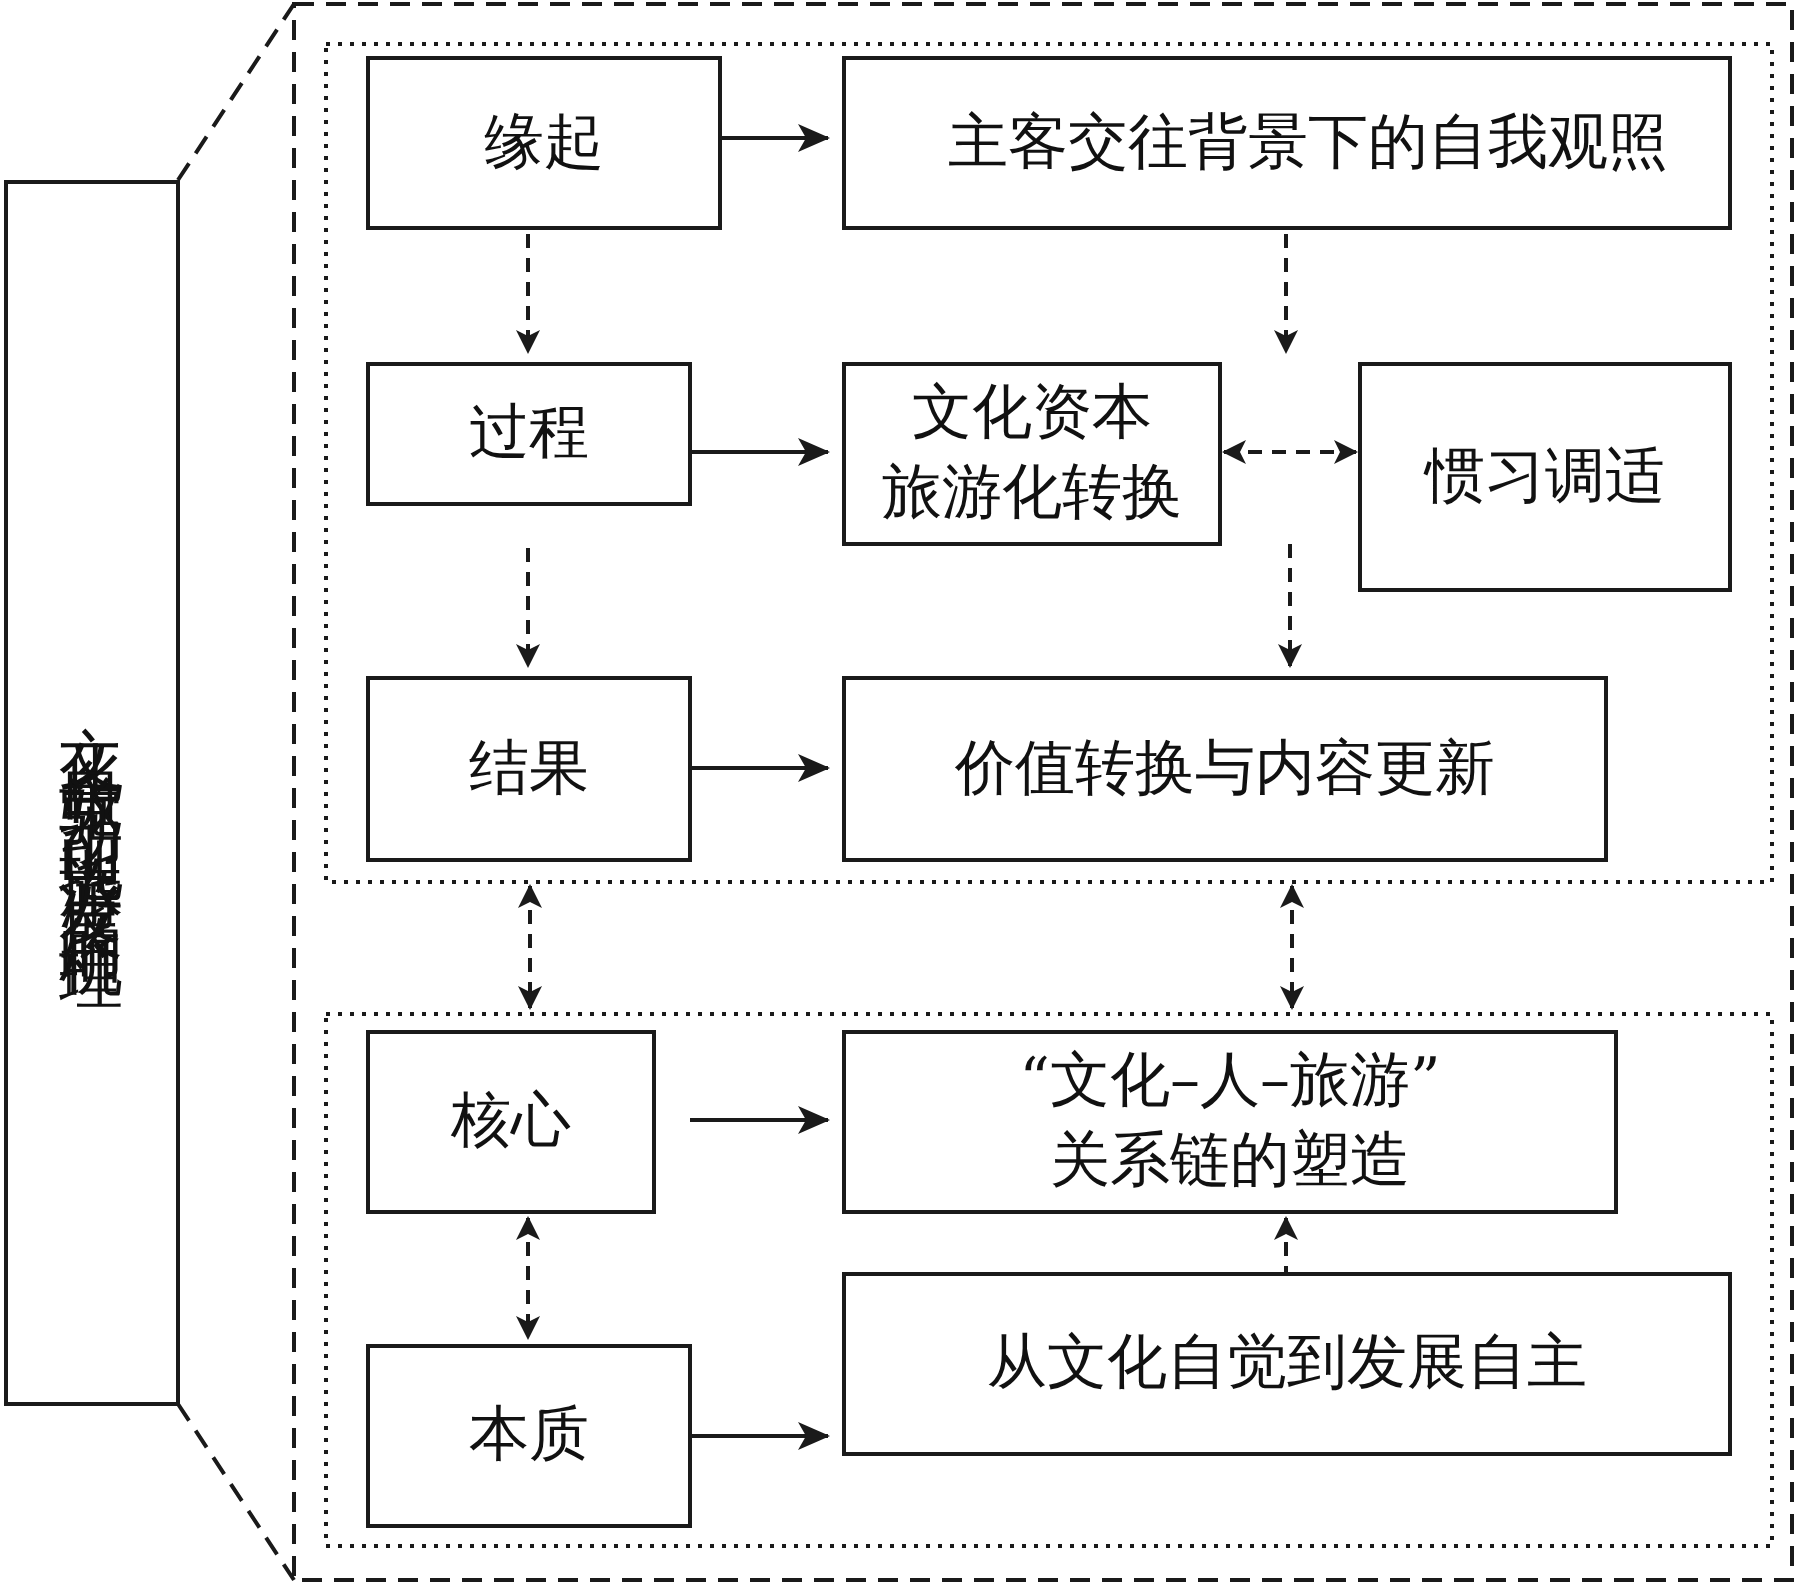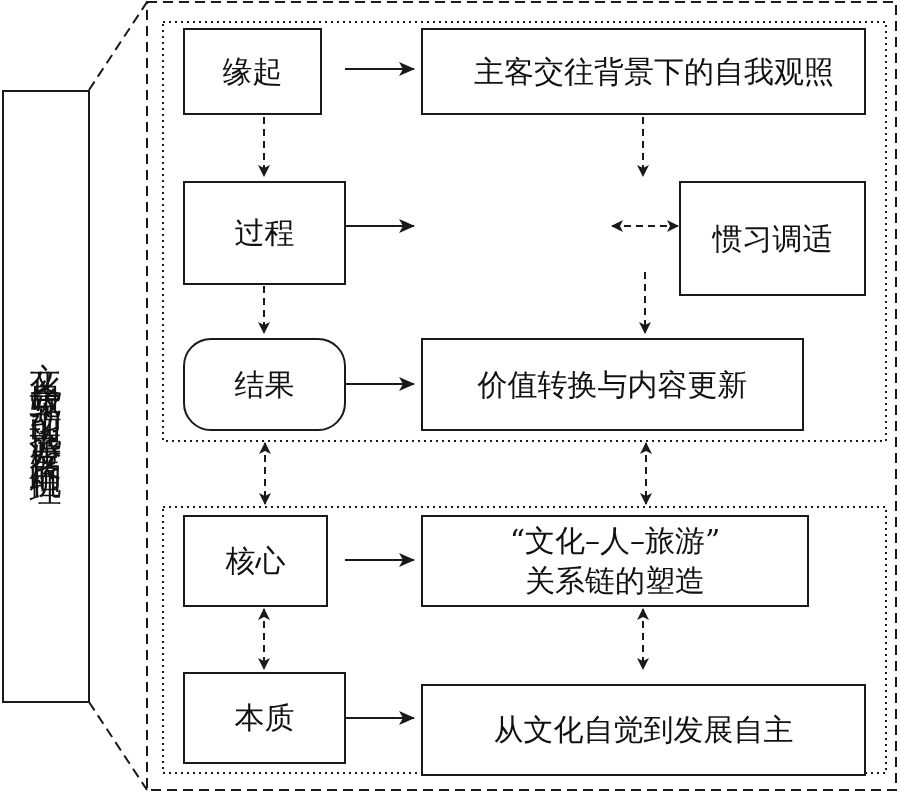--- a/index.html
+++ b/index.html
@@ -50,45 +50,49 @@
     <line x1="265" y1="443" x2="265" y2="504" stroke="#1a1a1a" stroke-width="2" stroke-dasharray="7,5" marker-start="url(#ah)" marker-end="url(#ah)"></line>
     <line x1="646" y1="443" x2="646" y2="504" stroke="#1a1a1a" stroke-width="2" stroke-dasharray="7,5" marker-start="url(#ah)" marker-end="url(#ah)"></line>
     <line x1="264" y1="609" x2="264" y2="669" stroke="#1a1a1a" stroke-width="2" stroke-dasharray="7,5" marker-start="url(#ah)" marker-end="url(#ah)"></line>
     <line x1="643" y1="609" x2="643" y2="669" stroke="#1a1a1a" stroke-width="2" stroke-dasharray="7,5" marker-start="url(#ah)" marker-end="url(#ah)"></line>
   </svg>
 
   <div class="box" style="left:2px;top:90px;width:88px;height:613px;">
     <span class="vtext">文化自觉驱动山地旅游发展的机理</span>
   </div>
 
-  <div class="box" style="left:183px;top:28px;width:139px;height:87px;">
+  <div class="box" style="left:183px;top:28px;width:178px;height:87px;">
     <span class="lbl">缘起</span>
     </div>
-  <div class="box" style="left:183px;top:181px;width:163px;height:104px;align-items:center;">
+  <div class="box" style="left:183px;top:181px;width:163px;height:72px;align-items:center;">
     <span class="lbl">过程</span>
     </div>
-  <div class="box" style="left:183px;top:338px;width:163px;height:93px;border-radius:28px;">
+  <div class="box" style="left:183px;top:338px;width:163px;height:93px;">
     <span class="lbl">结果</span>
     </div>
   <div class="box" style="left:183px;top:515px;width:145px;height:92px;">
     <span class="lbl">核心</span>
     </div>
   <div class="box" style="left:183px;top:672px;width:163px;height:92px;text-align:center;">
     <span class="lbl">本质</span>
     </div>
 
   <div class="box" style="left:421px;top:28px;width:445px;height:87px;padding-left:21px;">
     <span class="lbl">主客交往背景下的自我观照</span>
     </div>
+  <div class="box" style="left:421px;top:181px;width:190px;height:92px;">
+    <span class="lbl" style="line-height:40px;">文化资本
+旅游化转换</span>
+    </div>
   <div class="box" style="left:679px;top:181px;width:187px;height:115px;">
     <span class="lbl">惯习调适</span>
     </div>
   <div class="box" style="left:421px;top:338px;width:383px;height:93px;">
     <span class="lbl">价值转换与内容更新</span>
     </div>
   <div class="box" style="left:421px;top:515px;width:388px;height:92px;">
     <span class="lbl" style="line-height:40px;">“文化–人–旅游”
 关系链的塑造</span>
     </div>
-  <div class="box" style="left:421px;top:684px;width:445px;height:92px;text-align:right;">
+  <div class="box" style="left:421px;top:636px;width:445px;height:92px;text-align:right;">
     <span class="lbl">从文化自觉到发展自主</span>
     </div>
 </div>
 
 </body></html>

